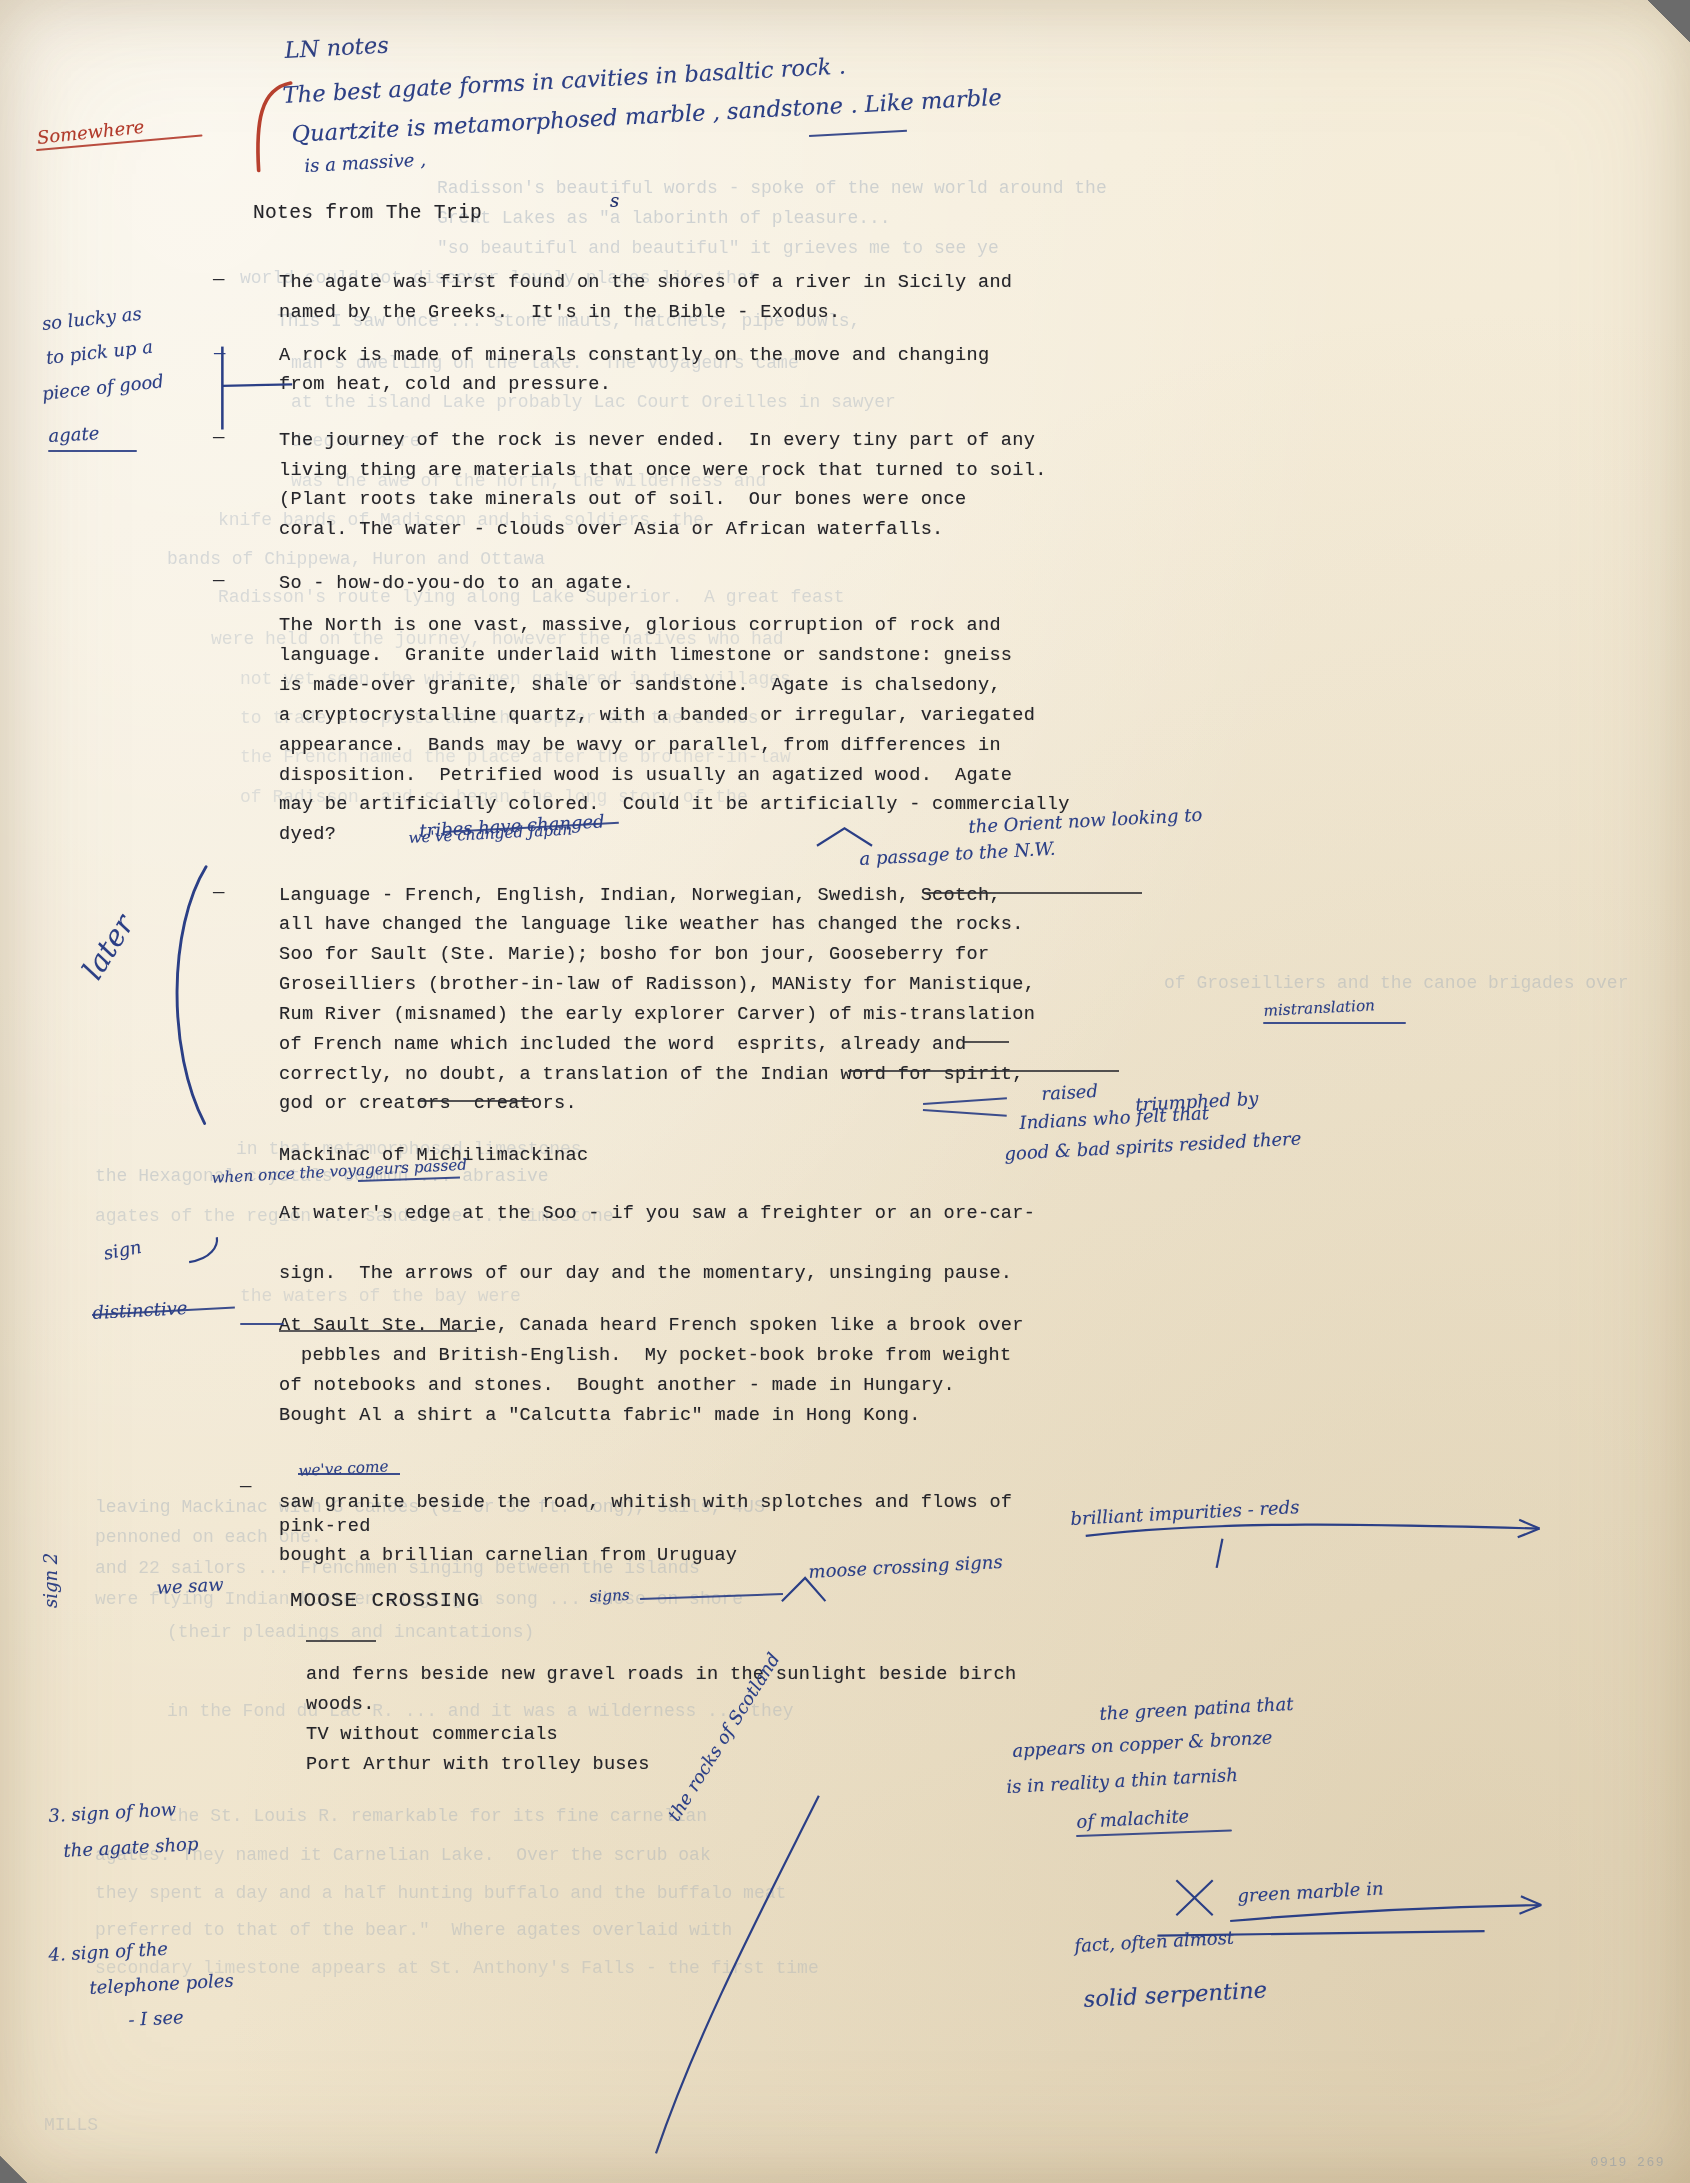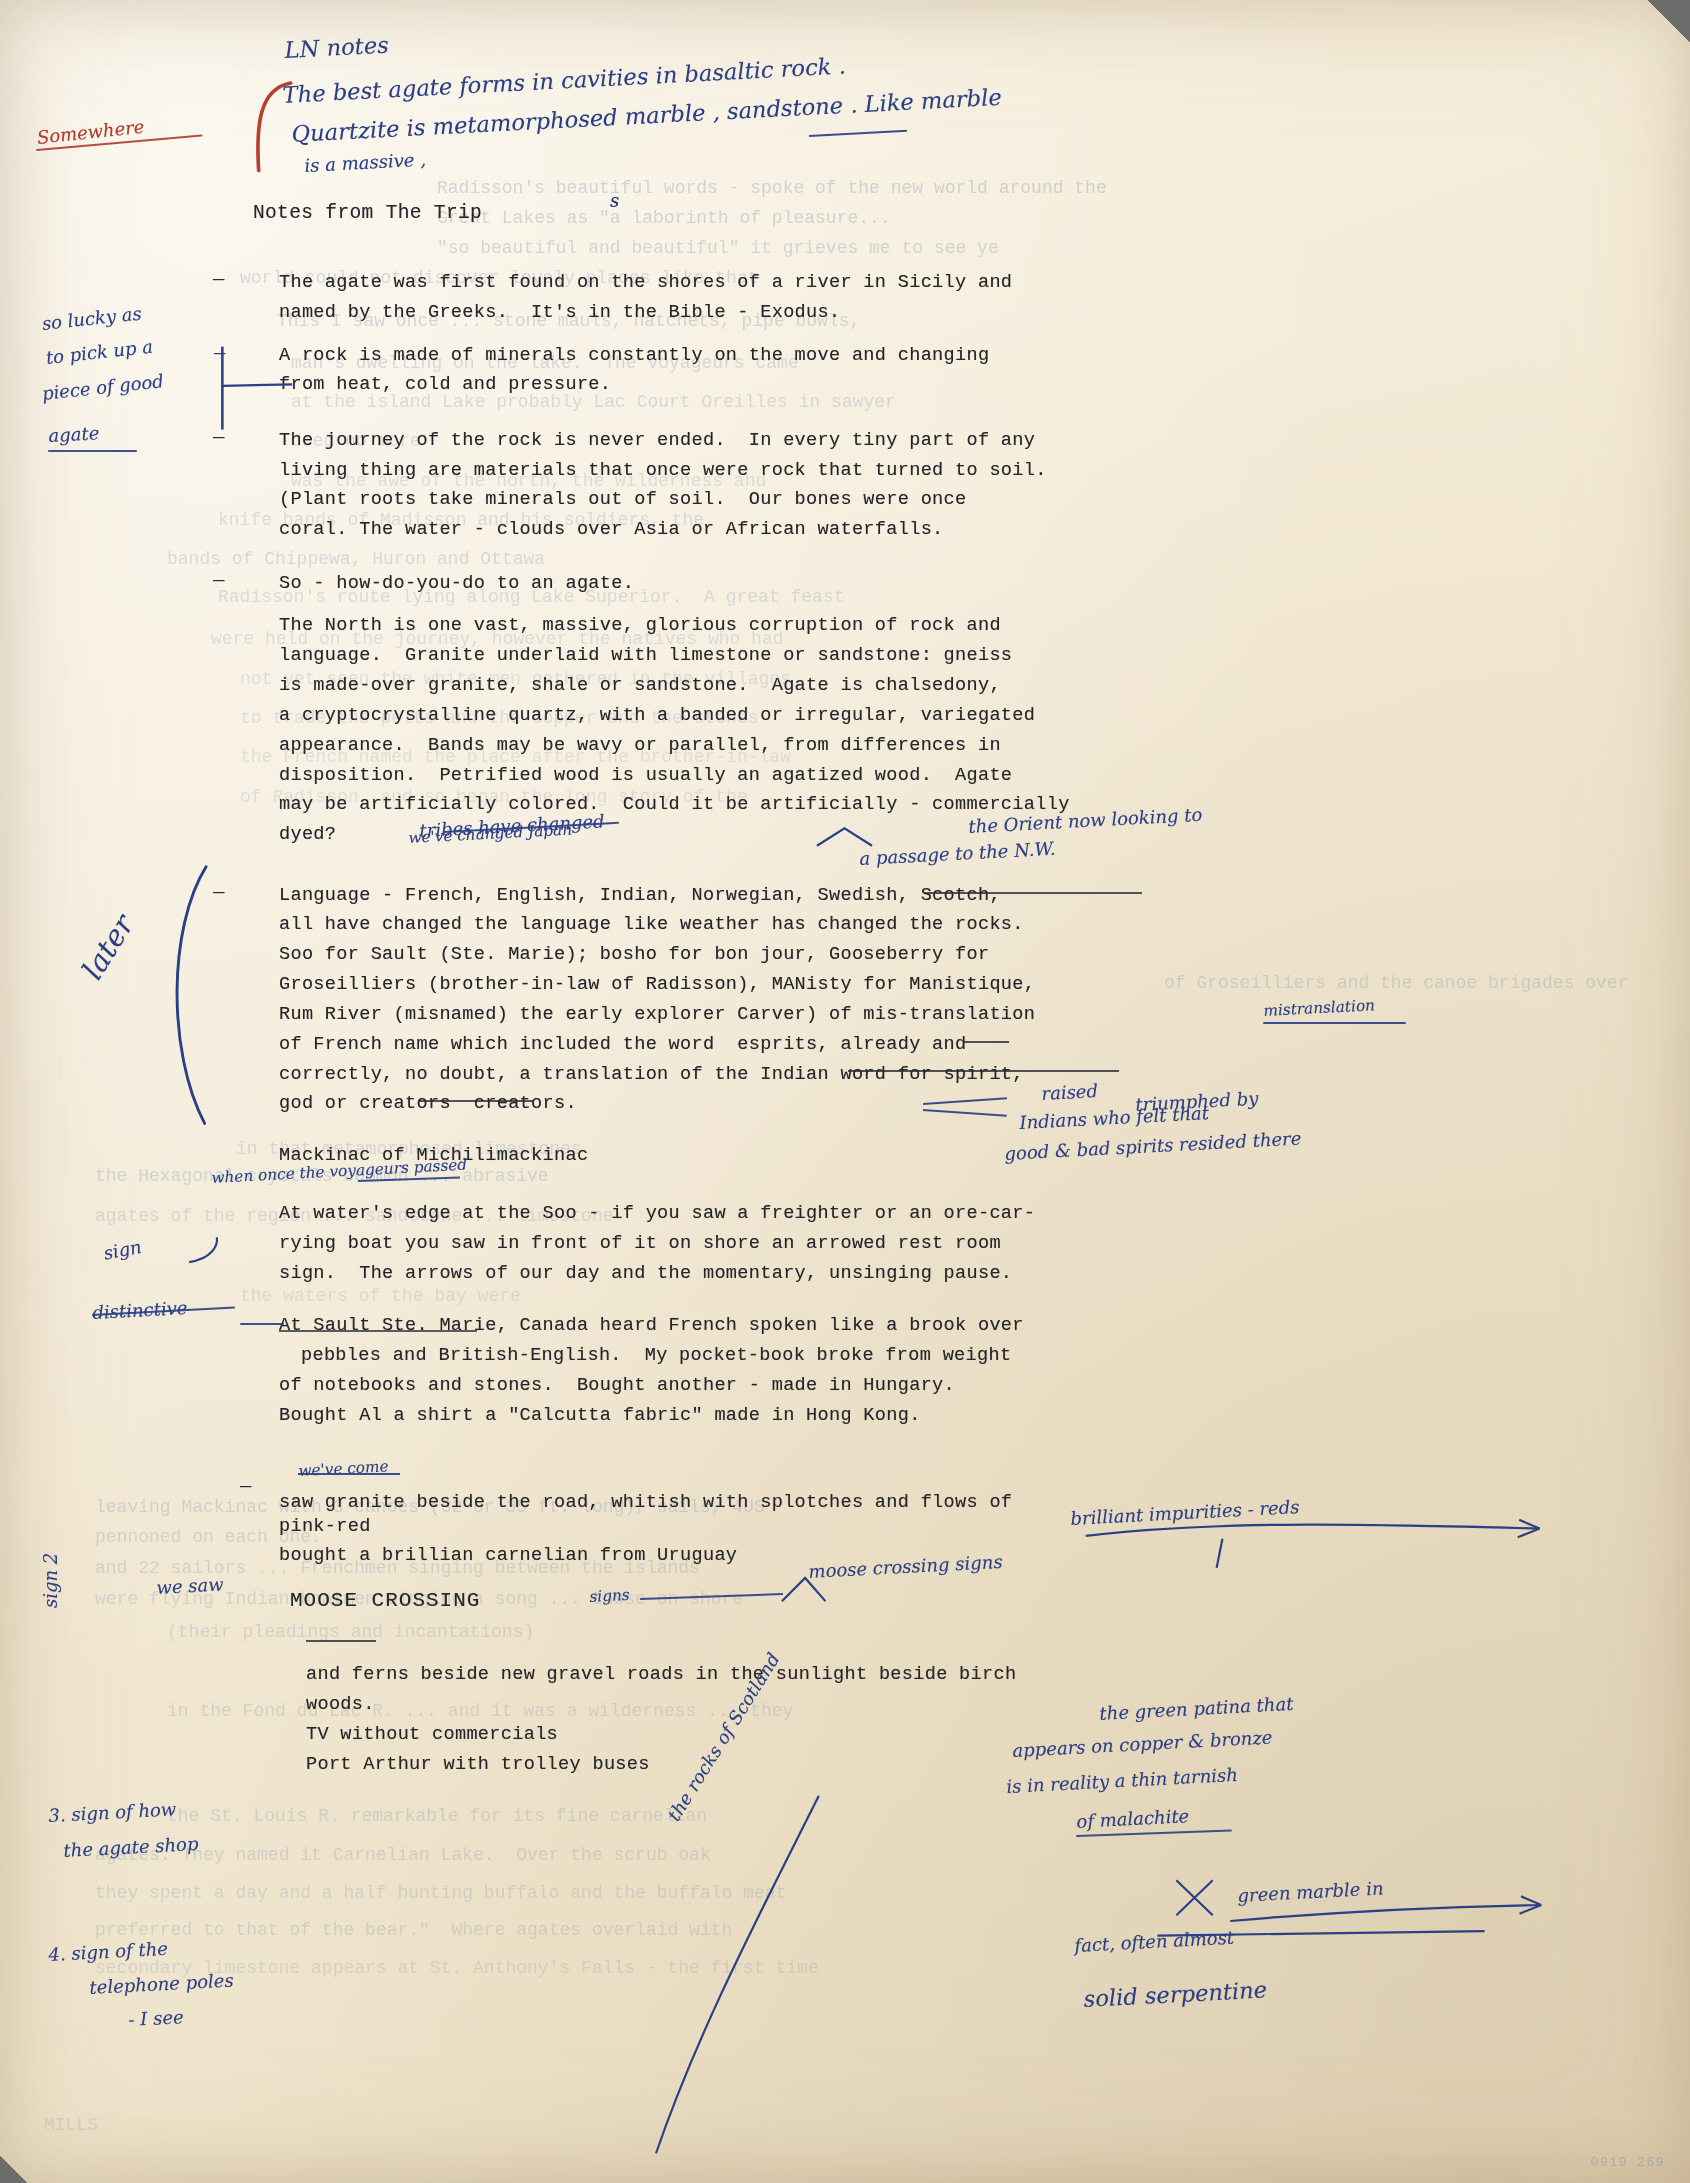--- a/index.html
+++ b/index.html
@@ -155,21 +155,20 @@
   <div class="tw" style="left:279px;top:940px;">Soo for Sault (Ste. Marie); bosho for bon jour, Gooseberry for</div>
   <div class="tw" style="left:279px;top:970px;">Groseilliers (brother-in-law of Radisson), MANisty for Manistique,</div>
   <div class="tw" style="left:279px;top:1000px;">Rum River (misnamed) the early explorer Carver) of mis-translation</div>
   <div class="tw" style="left:279px;top:1030px;">of French name which included the word  esprits, already and</div>
   <div class="tw" style="left:279px;top:1060px;">correctly, no doubt, a translation of the Indian word for spirit,</div>
   <div class="tw" style="left:279px;top:1089px;">god or creators  creators.</div>
 
   <div class="tw" style="left:279px;top:1141px;">Mackinac of Michilimackinac</div>
 
   <div class="tw" style="left:279px;top:1199px;">At water's edge at the Soo - if you saw a freighter or an ore-car-</div>
-  <div class="tw" style="left:279px;top:1229px;">rying boat you saw in front of it on shore an arrowed rest room</div>
   <div class="tw" style="left:279px;top:1259px;">sign.  The arrows of our day and the momentary, unsinging pause.</div>
 
   <div class="tw" style="left:279px;top:1311px;">At Sault Ste. Marie, Canada heard French spoken like a brook over</div>
   <div class="tw" style="left:279px;top:1341px;margin-left:22px;">pebbles and British-English.  My pocket-book broke from weight</div>
   <div class="tw" style="left:279px;top:1371px;">of notebooks and stones.  Bought another - made in Hungary.</div>
   <div class="tw" style="left:279px;top:1401px;">Bought Al a shirt a "Calcutta fabric" made in Hong Kong.</div>
 
   <div class="dash" style="left:240px;top:1475px;">—</div>
   <div class="tw" style="left:279px;top:1482px;margin-top:6px;">saw granite beside the road, whitish with splotches and flows of</div>
   <div class="tw" style="left:279px;top:1512px;">pink-red</div>

